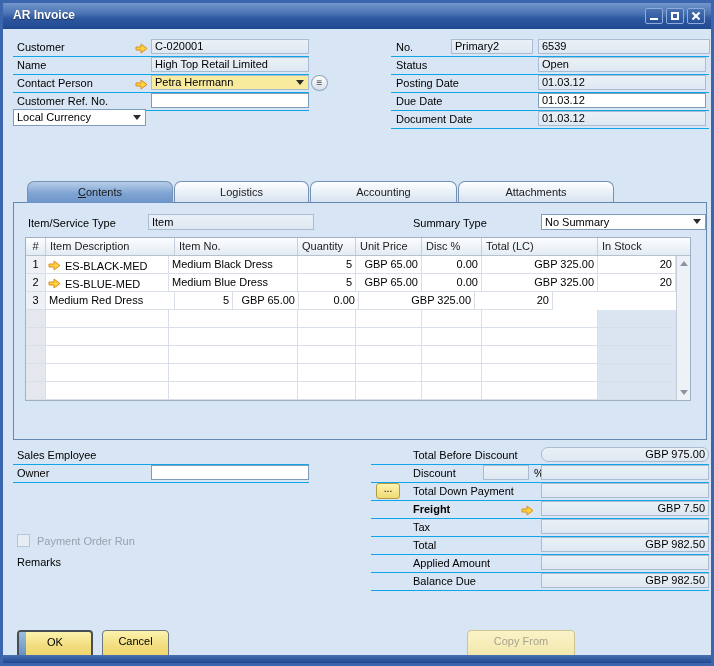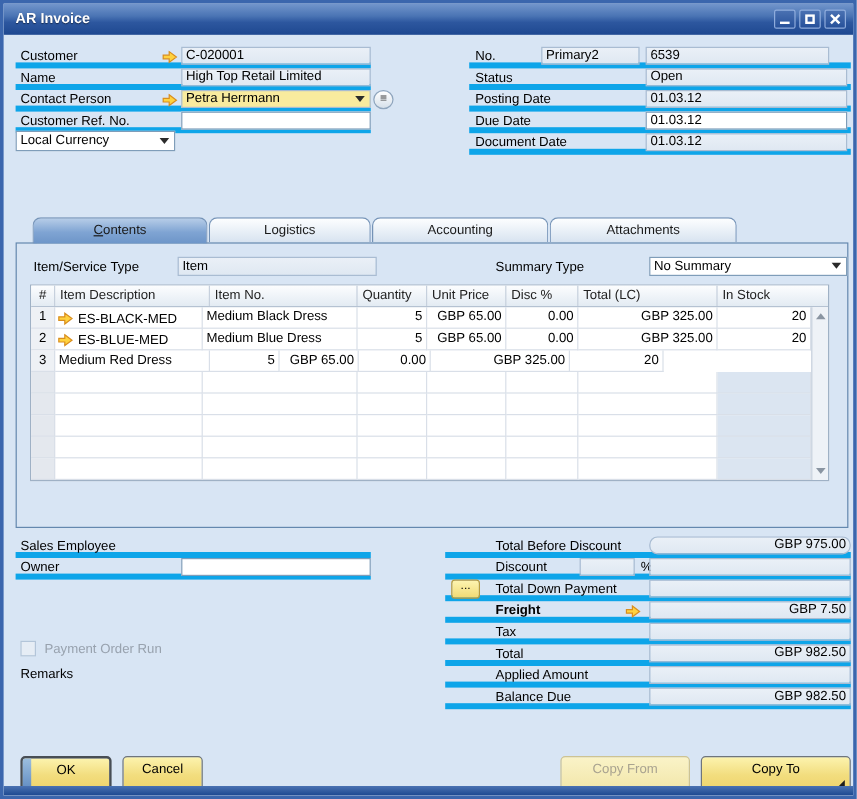--- a/index.html
+++ b/index.html
@@ -13,21 +13,21 @@
   .tbtn{position:absolute;top:5px;width:18px;height:16px;background:linear-gradient(#4a71b2,#27519a);
         border:1px solid #8facdc;border-radius:2px;cursor:pointer;}
   .tbtn.min{right:48px;} .tbtn.max{right:27px;} .tbtn.close{right:6px;}
   .g-min{position:absolute;left:4px;bottom:3px;width:8px;height:2px;background:#fff;}
   .g-max{position:absolute;left:4px;top:3px;width:8px;height:8px;border:2px solid #fff;}
   .g-x{position:absolute;left:2px;top:1px;width:12px;height:12px;}
   .g-x::before,.g-x::after{content:"";position:absolute;left:5px;top:1px;width:2px;height:10px;background:#fff;}
   .g-x::before{transform:rotate(45deg);} .g-x::after{transform:rotate(-45deg);}
 
   .lbl{position:absolute;font-size:11px;color:#000;white-space:nowrap;}
-  .row{position:absolute;height:18px;border-bottom:5px solid #0ea5e9;}
+  .row{position:absolute;height:18px;border-bottom:1px solid #0ea5e9;}
   .fld{position:absolute;height:15px;background:linear-gradient(#eaf0f7,#dfe8f2);border:1px solid #a9bcd2;
        font-size:11px;line-height:13px;padding:0 3px;color:#000;white-space:nowrap;overflow:hidden;}
   .fld.white{background:#fff;border-color:#7f9db9;}
   .fld.yellow{background:#f9eb9e;}
   .fld.r{text-align:right;}
   .dd{position:absolute;right:4px;top:50%;margin-top:-3px;width:0;height:0;
       border-left:4px solid transparent;border-right:4px solid transparent;border-top:5px solid #2b2b2b;}
   .link-arrow{position:absolute;width:14px;height:12px;cursor:pointer;}
   .circle-btn{position:absolute;width:17px;height:16px;border-radius:50%;
       background:linear-gradient(#ffffff,#d6e0ea);border:1px solid #8fa5bd;color:#444;
@@ -119,21 +119,21 @@
   <span class="circle-btn" style="left:308px;top:72px;"><span>≡</span></span>
   <div class="row" style="left:10px;top:90px;width:296px;">
     <span class="lbl" style="left:4px;top:2px;">Customer Ref. No.</span>
     <span class="fld white" style="left:138px;top:0;width:158px;"></span>
   </div>
   <span class="fld white" style="left:10px;top:106px;width:133px;height:17px;line-height:15px;"><span>Local Currency</span><span class="dd"></span></span>
 
   <div class="row" style="left:388px;top:36px;width:318px;">
     <span class="lbl" style="left:5px;top:2px;">No.</span>
     <span class="fld" style="left:60px;top:0;width:82px;">Primary2</span>
-    <span class="fld" style="left:147px;top:0;width:153px;">6539</span>
+    <span class="fld" style="left:147px;top:0;width:172px;">6539</span>
   </div>
   <div class="row" style="left:388px;top:54px;width:318px;">
     <span class="lbl" style="left:5px;top:2px;">Status</span>
     <span class="fld" style="left:147px;top:0;width:168px;">Open</span>
   </div>
   <div class="row" style="left:388px;top:72px;width:318px;">
     <span class="lbl" style="left:5px;top:2px;">Posting Date</span>
     <span class="fld" style="left:147px;top:0;width:168px;">01.03.12</span>
   </div>
   <div class="row" style="left:388px;top:90px;width:318px;">
@@ -319,16 +319,15 @@
     <span class="fld r" style="left:170px;top:0;width:168px;"></span>
   </div>
   <div class="row" style="left:368px;top:570px;width:338px;">
     <span class="lbl" style="left:42px;top:2px;">Balance Due</span>
     <span class="fld r" style="left:170px;top:0;width:168px;">GBP 982.50</span>
   </div>
 
   <div class="btn ok" style="left:14px;width:76px;">OK</div>
   <div class="btn" style="left:99px;width:67px;">Cancel</div>
   <div class="btn disabled" style="left:464px;width:108px;">Copy From</div>
-  <div class="btn copyto" style="left:581px;width:125px;">Copy To</div>
 
   <div class="bottom-strip"></div>
 </div>
 
 </body></html>

